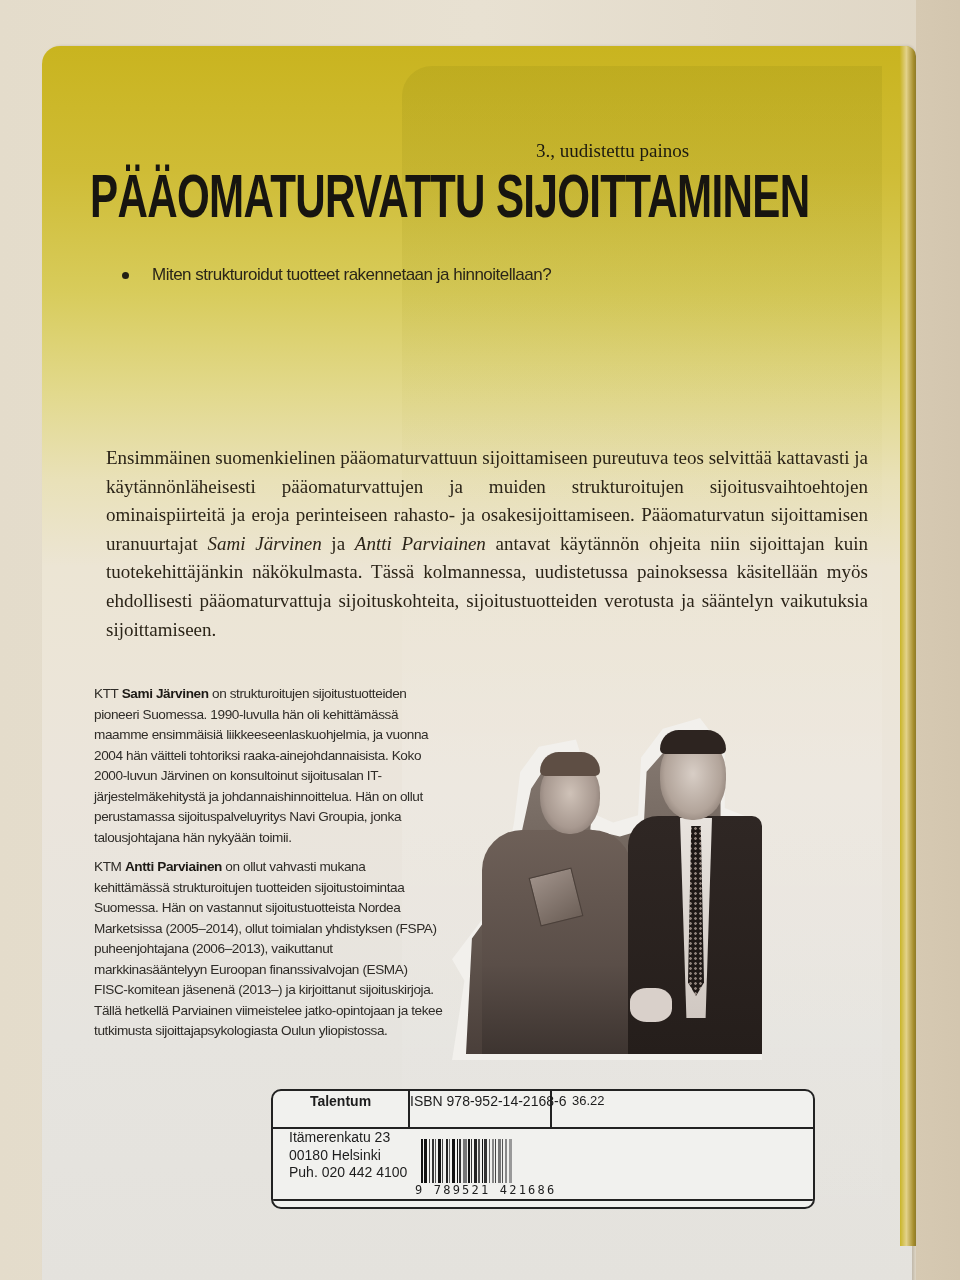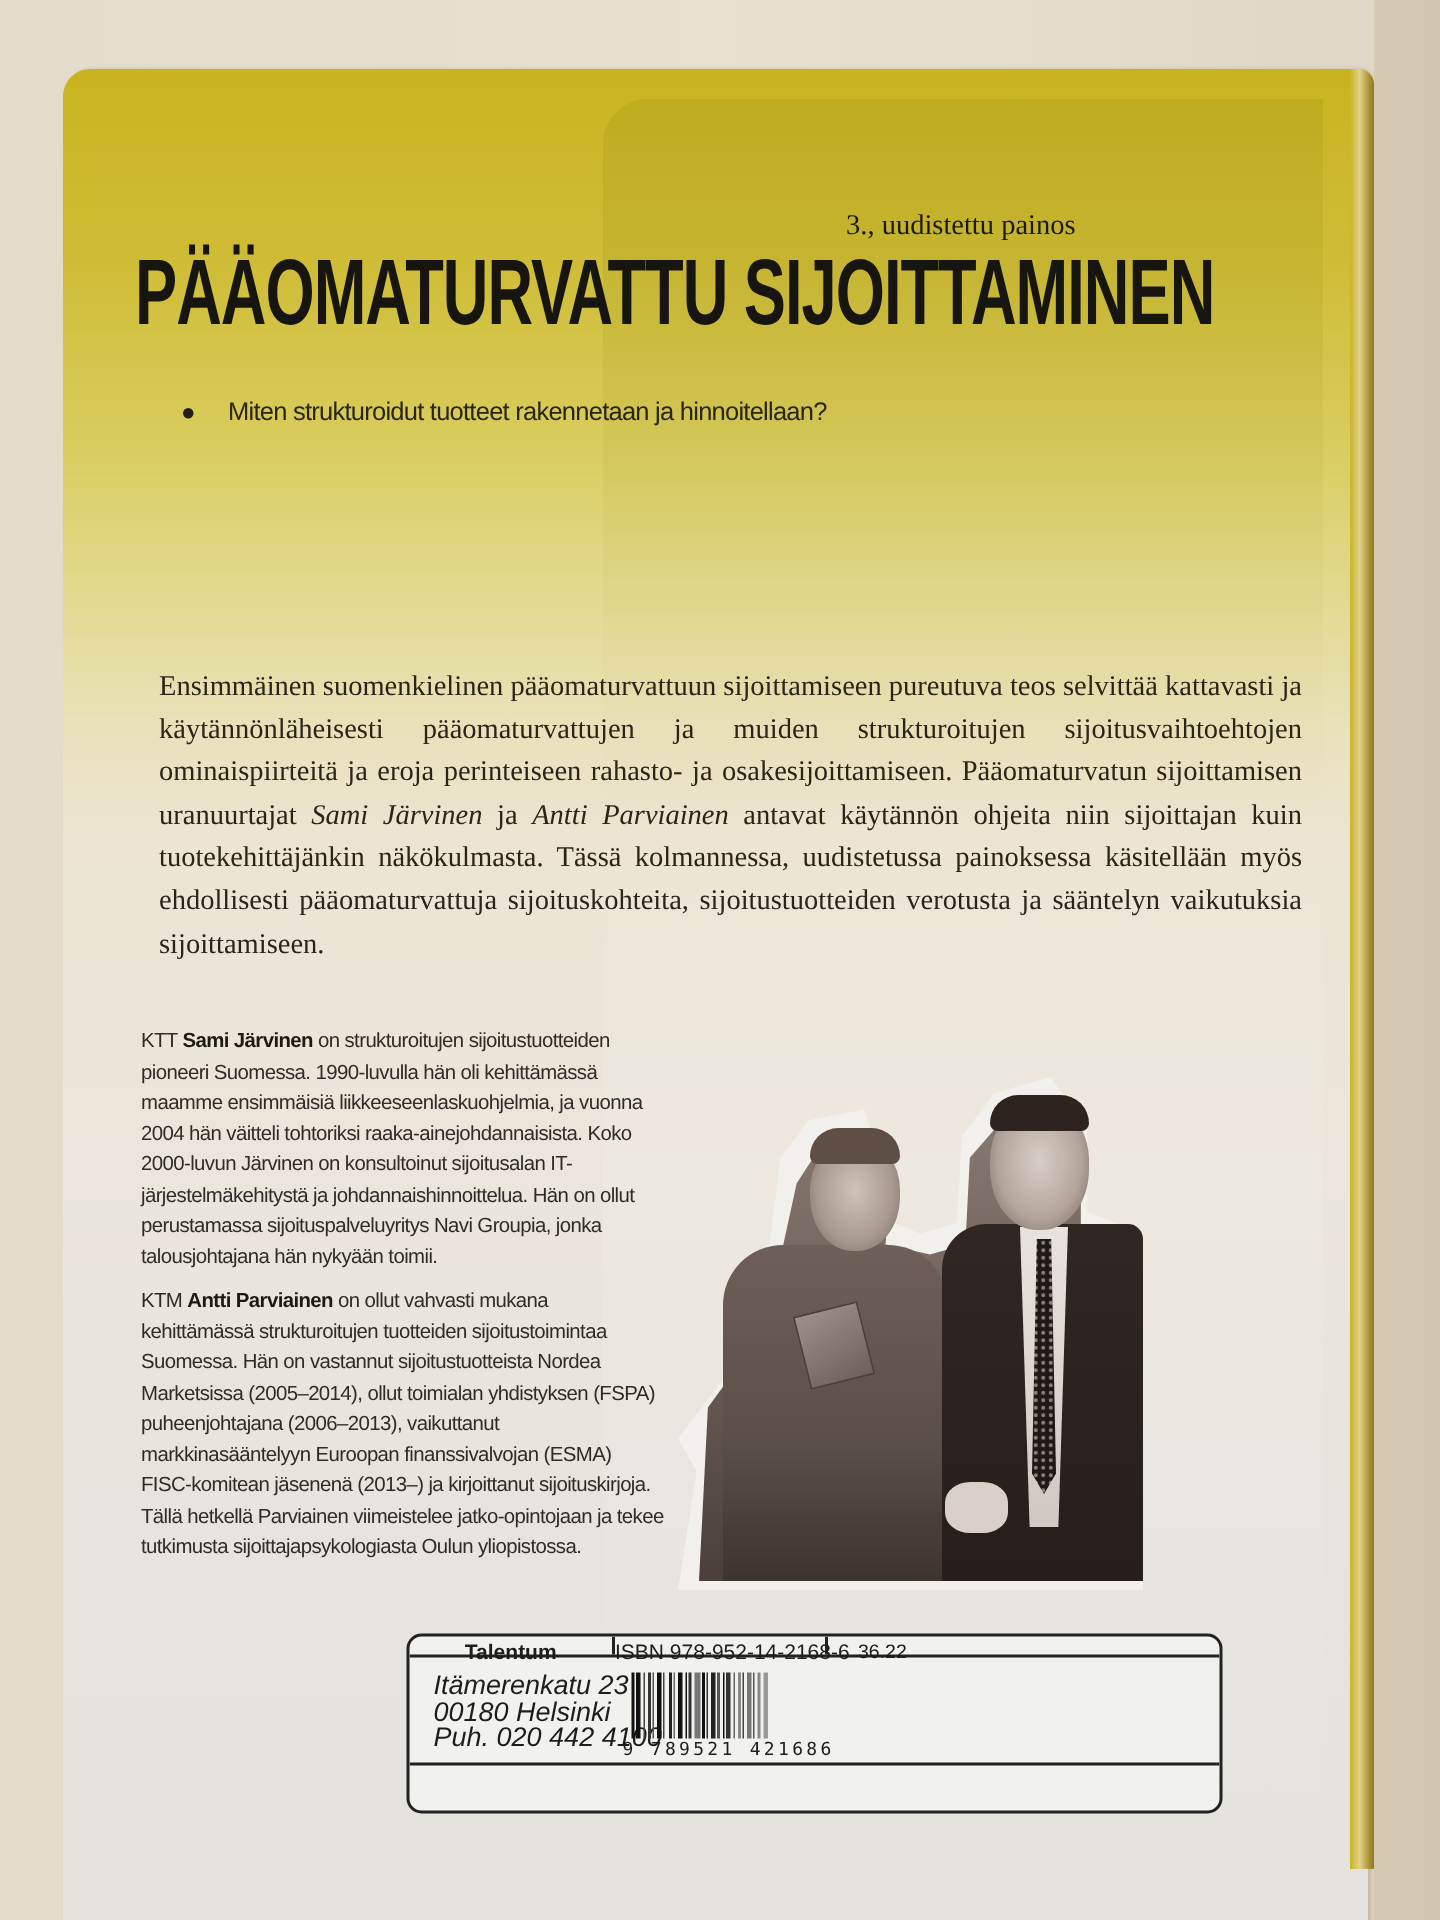--- a/index.html
+++ b/index.html
@@ -46,21 +46,21 @@
       background: linear-gradient(90deg, #c9b528 0%, #e3d28b 40%, #a48c2c 85%, #8d7a2a 100%);
       border-radius: 0 10px 0 0;
     }
     .right-bg {
       position: absolute; left: 916px; top: 0; width: 44px; height: 1280px;
       background: linear-gradient(90deg, #d6c9b2, #d3c6af);
     }
 
     .edition {
       position: absolute;
-      left: 564px; top: 140px;
+      left: 536px; top: 140px;
       font-family: "Liberation Serif", serif;
       font-size: 19px;
       color: #1c1a10;
     }
     .title {
       position: absolute;
       left: 90px; top: 160px;
       width: 800px;
       font-family: "Liberation Sans", sans-serif;
       font-weight: bold;
@@ -201,21 +201,21 @@
       width: 544px; height: 120px;
       border: 2px solid #222;
       border-radius: 10px;
       background: #f1f1ee;
       overflow: hidden;
       font-family: "Liberation Sans", sans-serif;
       color: #1d1d1d;
     }
     .label-top {
       display: flex;
-      height: 14px;
+      height: 38px;
       border-bottom: 2px solid #222;
       font-size: 14px;
       line-height: 20px;
     }
     .label-top .pub {
       width: 137px; text-align: center; font-weight: bold;
       border-right: 2px solid #222;
     }
     .label-top .isbn {
       width: 142px; text-align: center;
@@ -224,22 +224,22 @@
     }
     .label-top .price {
       flex: 1; text-align: left; padding-left: 20px; font-size: 13px;
     }
     .label-mid {
       position: relative;
       height: 72px;
       border-bottom: 2px solid #222;
     }
     .address {
-      position: absolute; left: 16px; top: 10px;
-      font-size: 18px; line-height: 17.5px; font-style: italic;
+      position: absolute; left: 16px; top: 0;
+      font-size: 14px; line-height: 17.5px;
     }
     .barcode {
       position: absolute; left: 148px; top: 10px;
       width: 112px; height: 44px;
       display: flex; align-items: stretch;
     }
     .barcode span { display: block; height: 100%; }
     .barcode-digits {
       position: absolute; left: 142px; top: 54px;
       font-family: "DejaVu Sans Mono", monospace;

